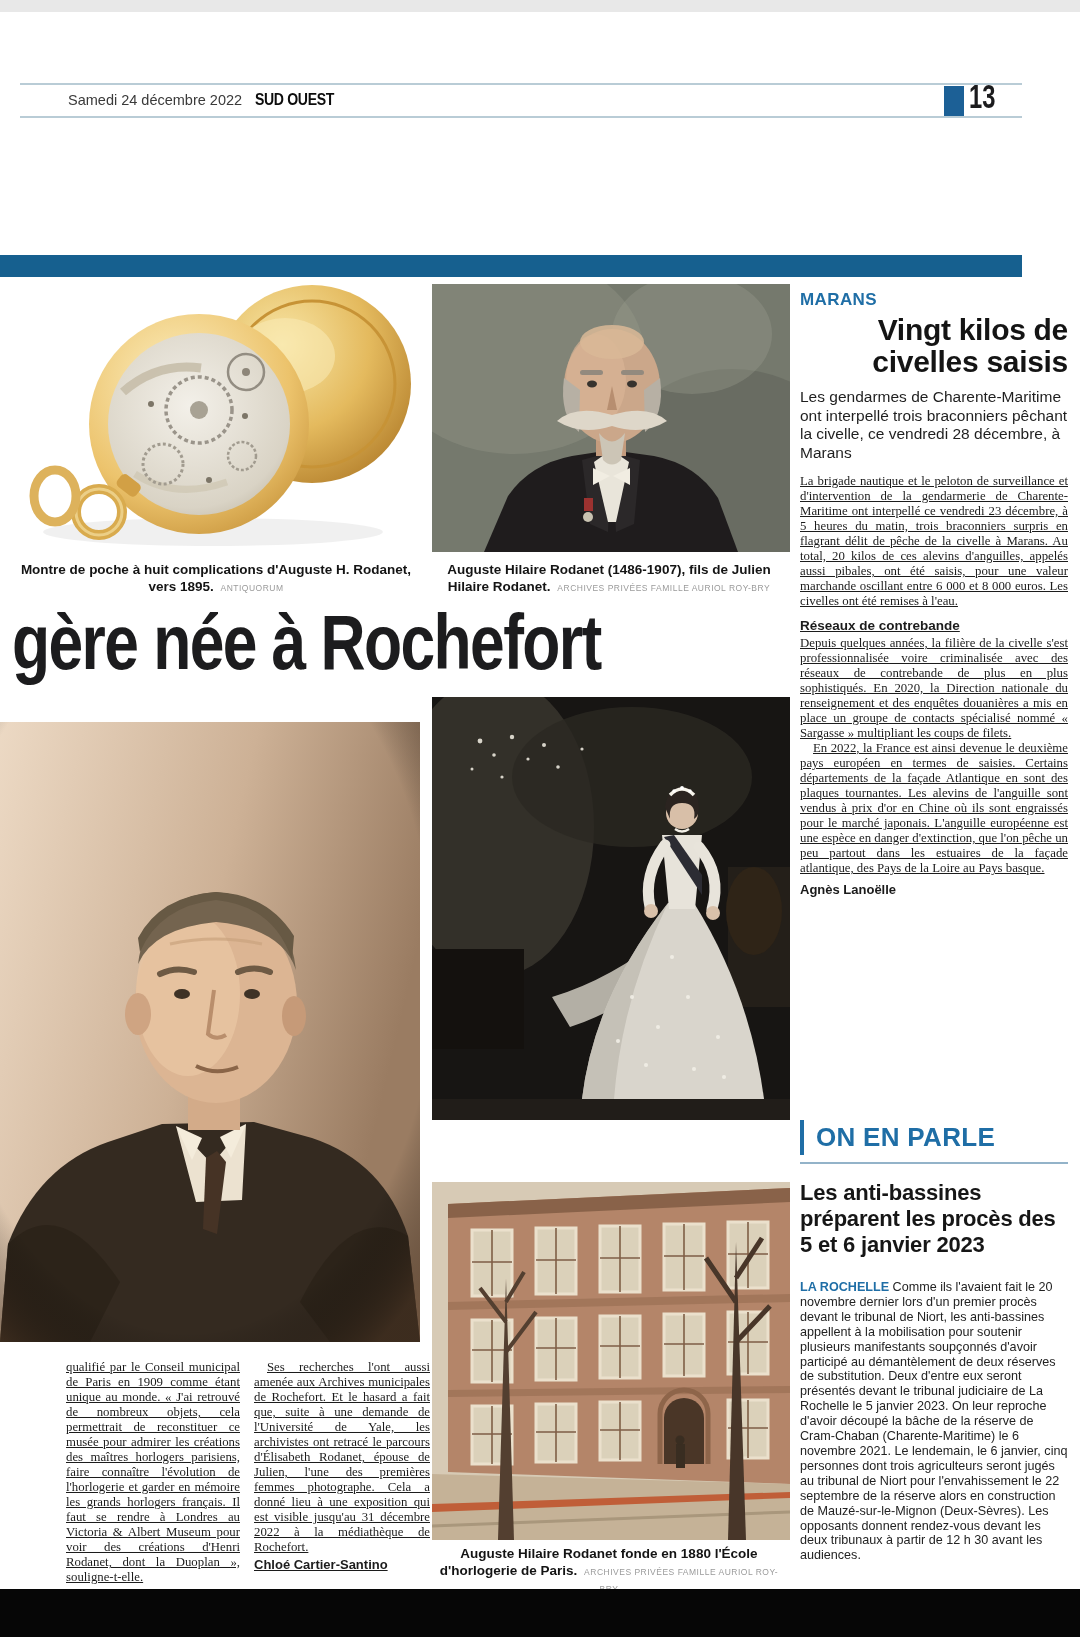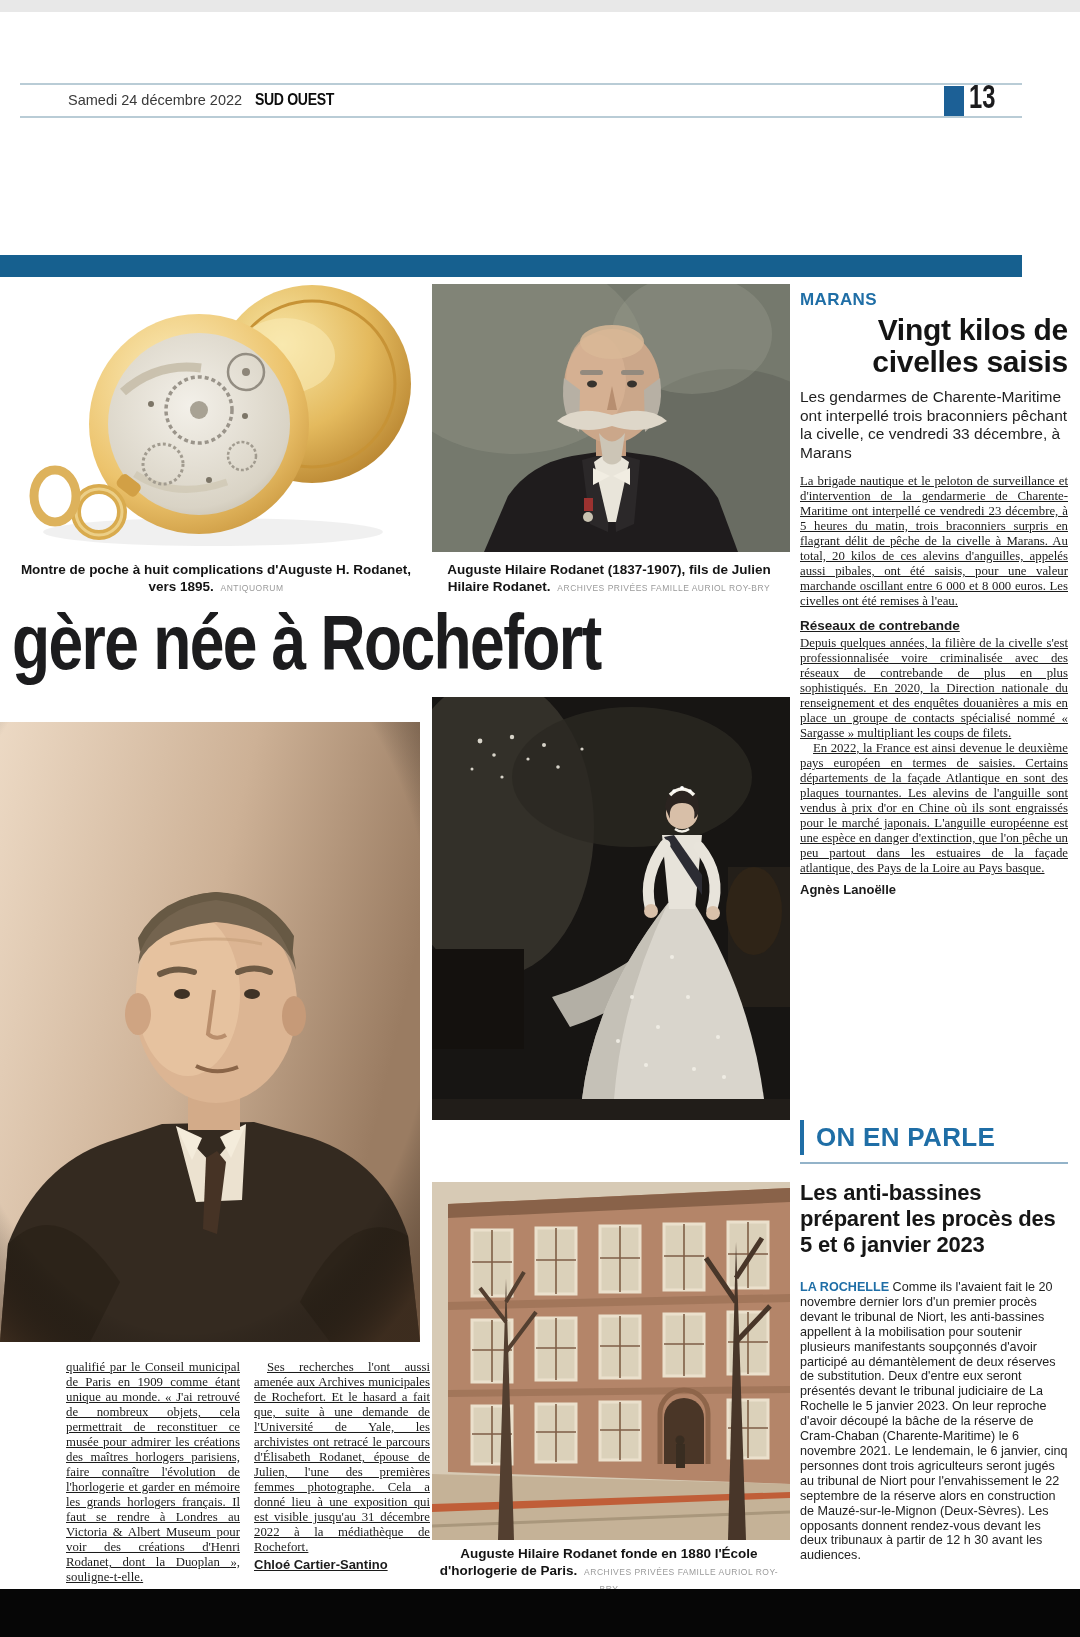--- a/index.html
+++ b/index.html
@@ -126,28 +126,28 @@
       <rect x="148" y="86" width="23" height="5" rx="2.5" fill="#938a7e"></rect>
       <rect x="189" y="86" width="23" height="5" rx="2.5" fill="#938a7e"></rect>
       <ellipse cx="160" cy="100" rx="5" ry="3.4" fill="#37332e"></ellipse>
       <ellipse cx="200" cy="100" rx="5" ry="3.4" fill="#37332e"></ellipse>
       <path d="M180 102 l-5 24 l10 0 z" fill="#b78e70"></path>
       <path d="M180 131 q-36 -11 -55 6 q24 15 55 5 q31 10 55 -5 q-19 -17 -55 -6 z" fill="#ded7c9"></path>
       <path d="M167 149 q13 17 26 0 l-4 27 q-9 9 -18 0 z" fill="#ccc5b6"></path>
     </svg>
   </div>
   <div class="abs caption" style="left:433px;top:550px;width:352px;">
-    <span>Auguste Hilaire Rodanet (1837-1907), fils de Julien Hilaire Rodanet.</span>
+    <span>Auguste Hilaire Rodanet (1486-1907), fils de Julien Hilaire Rodanet.</span>
     <span class="credit">ARCHIVES PRIVÉES FAMILLE AURIOL ROY-BRY</span>
   </div>
 
   <div class="abs" style="left:800px;top:278px;width:268px;height:818px;overflow:hidden;">
     <div class="kicker">MARANS</div>
     <div class="marans-headline">Vingt kilos de civelles saisis</div>
-    <div class="standfirst">Les gendarmes de Charente-Maritime ont interpellé trois braconniers pêchant la civelle, ce vendredi 33 décembre, à Marans</div>
+    <div class="standfirst">Les gendarmes de Charente-Maritime ont interpellé trois braconniers pêchant la civelle, ce vendredi 28 décembre, à Marans</div>
     <div class="serif-body">
       <p>La brigade nautique et le peloton de surveillance et d'intervention de la gendarmerie de Charente-Maritime ont interpellé ce vendredi 23 décembre, à 5 heures du matin, trois braconniers surpris en flagrant délit de pêche de la civelle à Marans. Au total, 20 kilos de ces alevins d'anguilles, appelés aussi pibales, ont été saisis, pour une valeur marchande oscillant entre 6 000 et 8 000 euros. Les civelles ont été remises à l'eau.</p>
       <div class="subhead">Réseaux de contrebande</div>
       <p>Depuis quelques années, la filière de la civelle s'est professionnalisée voire criminalisée avec des réseaux de contrebande de plus en plus sophistiqués. En 2020, la Direction nationale du renseignement et des enquêtes douanières a mis en place un groupe de contacts spécialisé nommé « Sargasse » multipliant les coups de filets.</p>
       <p class="ind">En 2022, la France est ainsi devenue le deuxième pays européen en termes de saisies. Certains départements de la façade Atlantique en sont des plaques tournantes. Les alevins de l'anguille sont vendus à prix d'or en Chine où ils sont engraissés pour le marché japonais. L'anguille européenne est une espèce en danger d'extinction, que l'on pêche un peu partout dans les estuaires de la façade atlantique, des Pays de la Loire au Pays basque.</p>
     </div>
     <div class="byline">Agnès Lanoëlle</div>
   </div>
 
   <div class="abs" style="left:12px;top:585px;width:780px;height:100px;">

